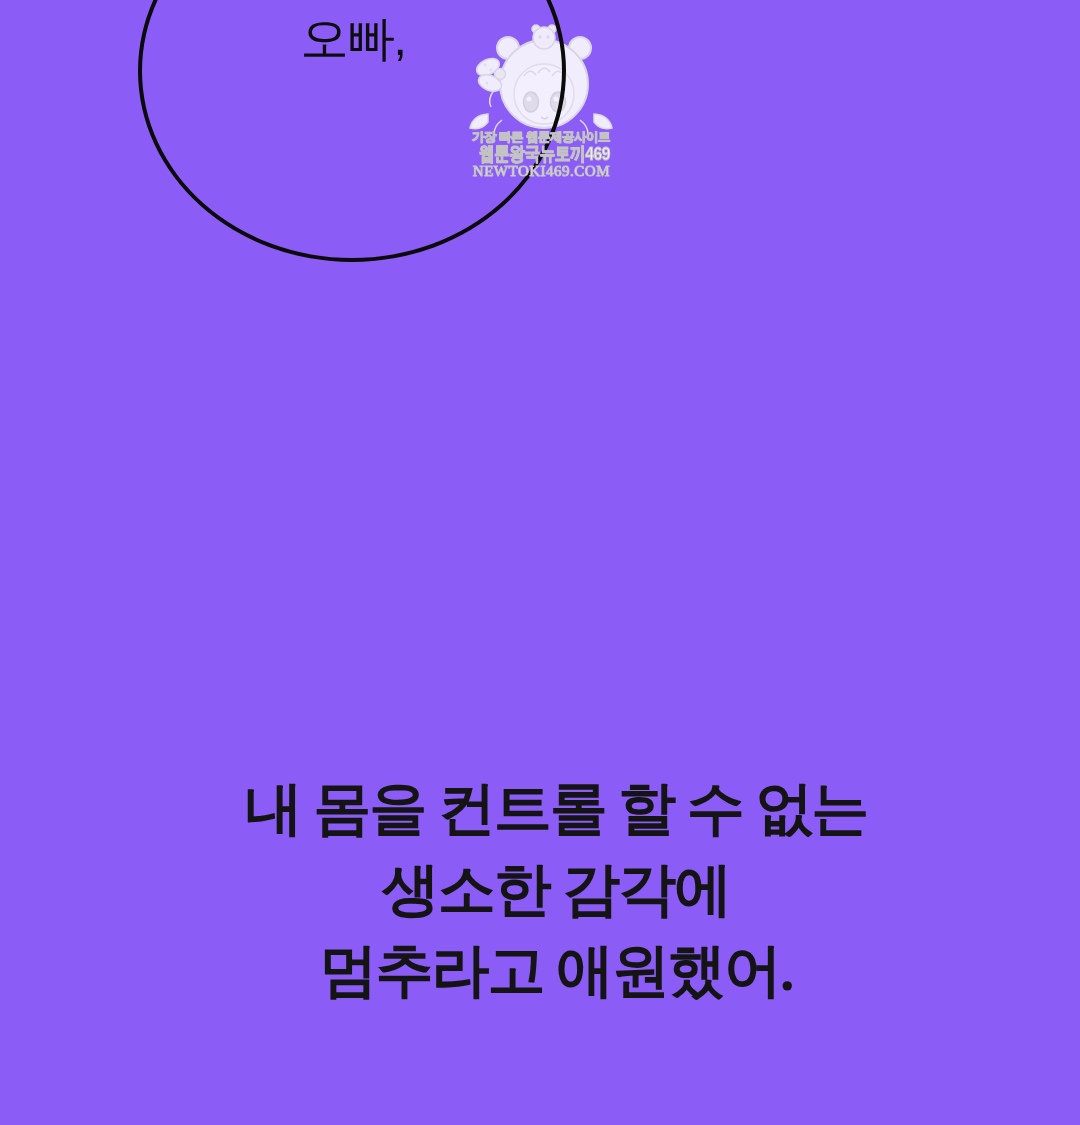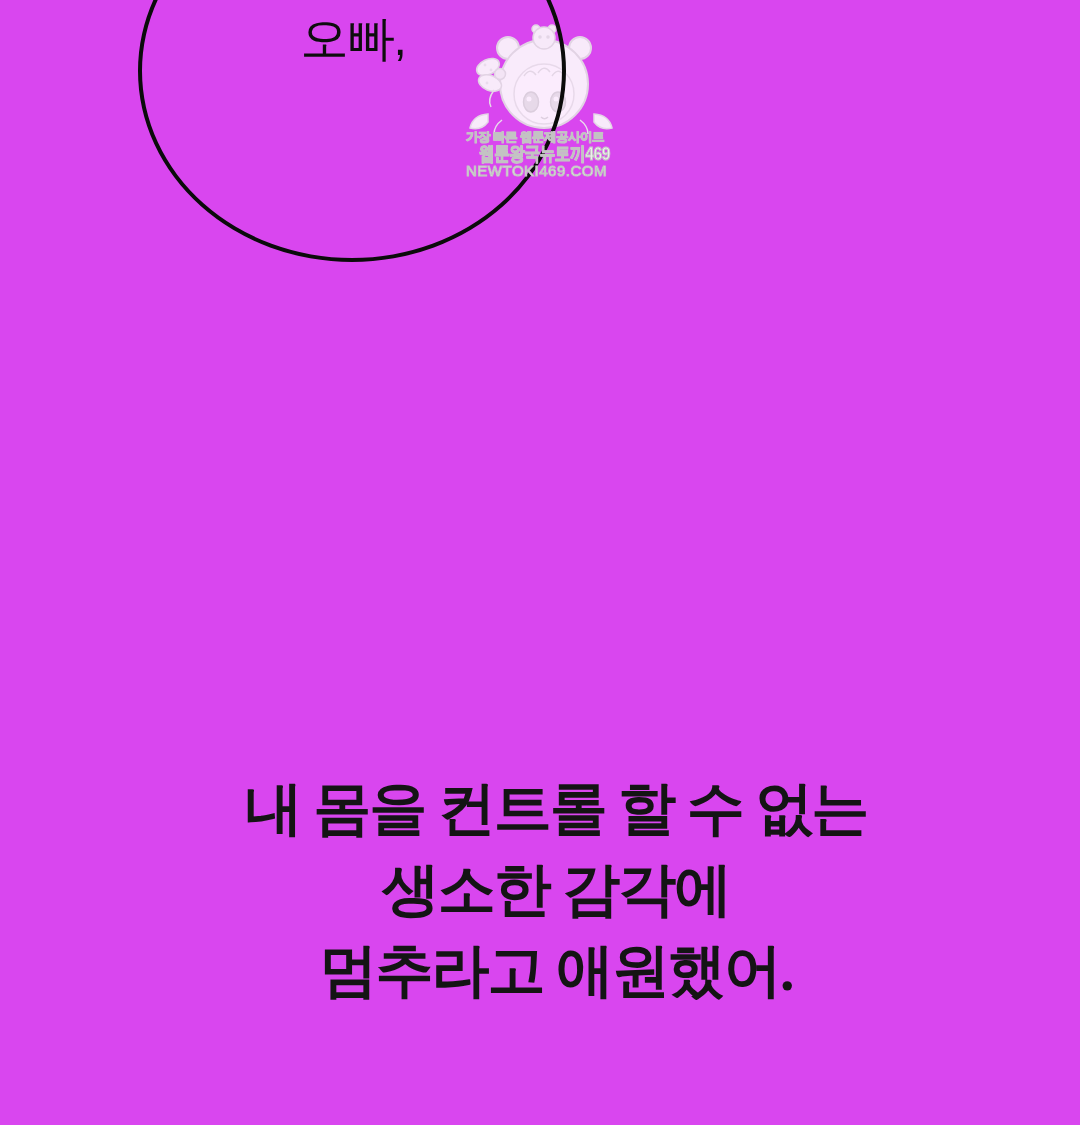--- a/index.html
+++ b/index.html
@@ -1,20 +1,20 @@
 <!DOCTYPE html>
 <html><head>
 <meta charset="utf-8">
 <style>
   html, body { margin: 0; padding: 0; background: #ffffff; }
   .page {
     position: relative;
     width: 1080px;
     height: 1125px;
-    background: #d946ef;
+    background: #8b5cf6;
     overflow: hidden;
     font-family: "Liberation Sans", sans-serif;
   }
 
   
   .bubble-outline {
     position: absolute;
     left: 138px;
     top: -120px;
     width: 428px;
@@ -47,42 +47,42 @@
     height: 118px;
     opacity: 0.9;
   }
 
   
   .watermark {
     position: absolute;
     left: 466px;
     top: 130px;
     width: 144px;
-    text-align: left;
+    text-align: right;
     color: #efefef;
     -webkit-text-stroke: 1px #c3c3c3;
     text-shadow: 0 0 1px #d6d6d6;
   }
   .watermark > div { white-space: nowrap; }
   .wm-tagline {
     font-size: 12.5px;
     line-height: 14px;
     font-weight: 700;
     letter-spacing: -0.5px;
   }
   .wm-site {
     font-size: 19px;
     line-height: 19px;
     font-weight: 700;
     letter-spacing: -0.5px;
     transform: scaleX(0.82);
     transform-origin: 50% 50%;
   }
   .wm-domain {
-    font-family: Liberation Sans, sans-serif;
+    font-family: Liberation Serif, serif;
     font-size: 15px;
     line-height: 16px;
     letter-spacing: 0.5px;
   }
 
   
   .narration {
     position: absolute;
     left: 16px;
     top: 768px;

